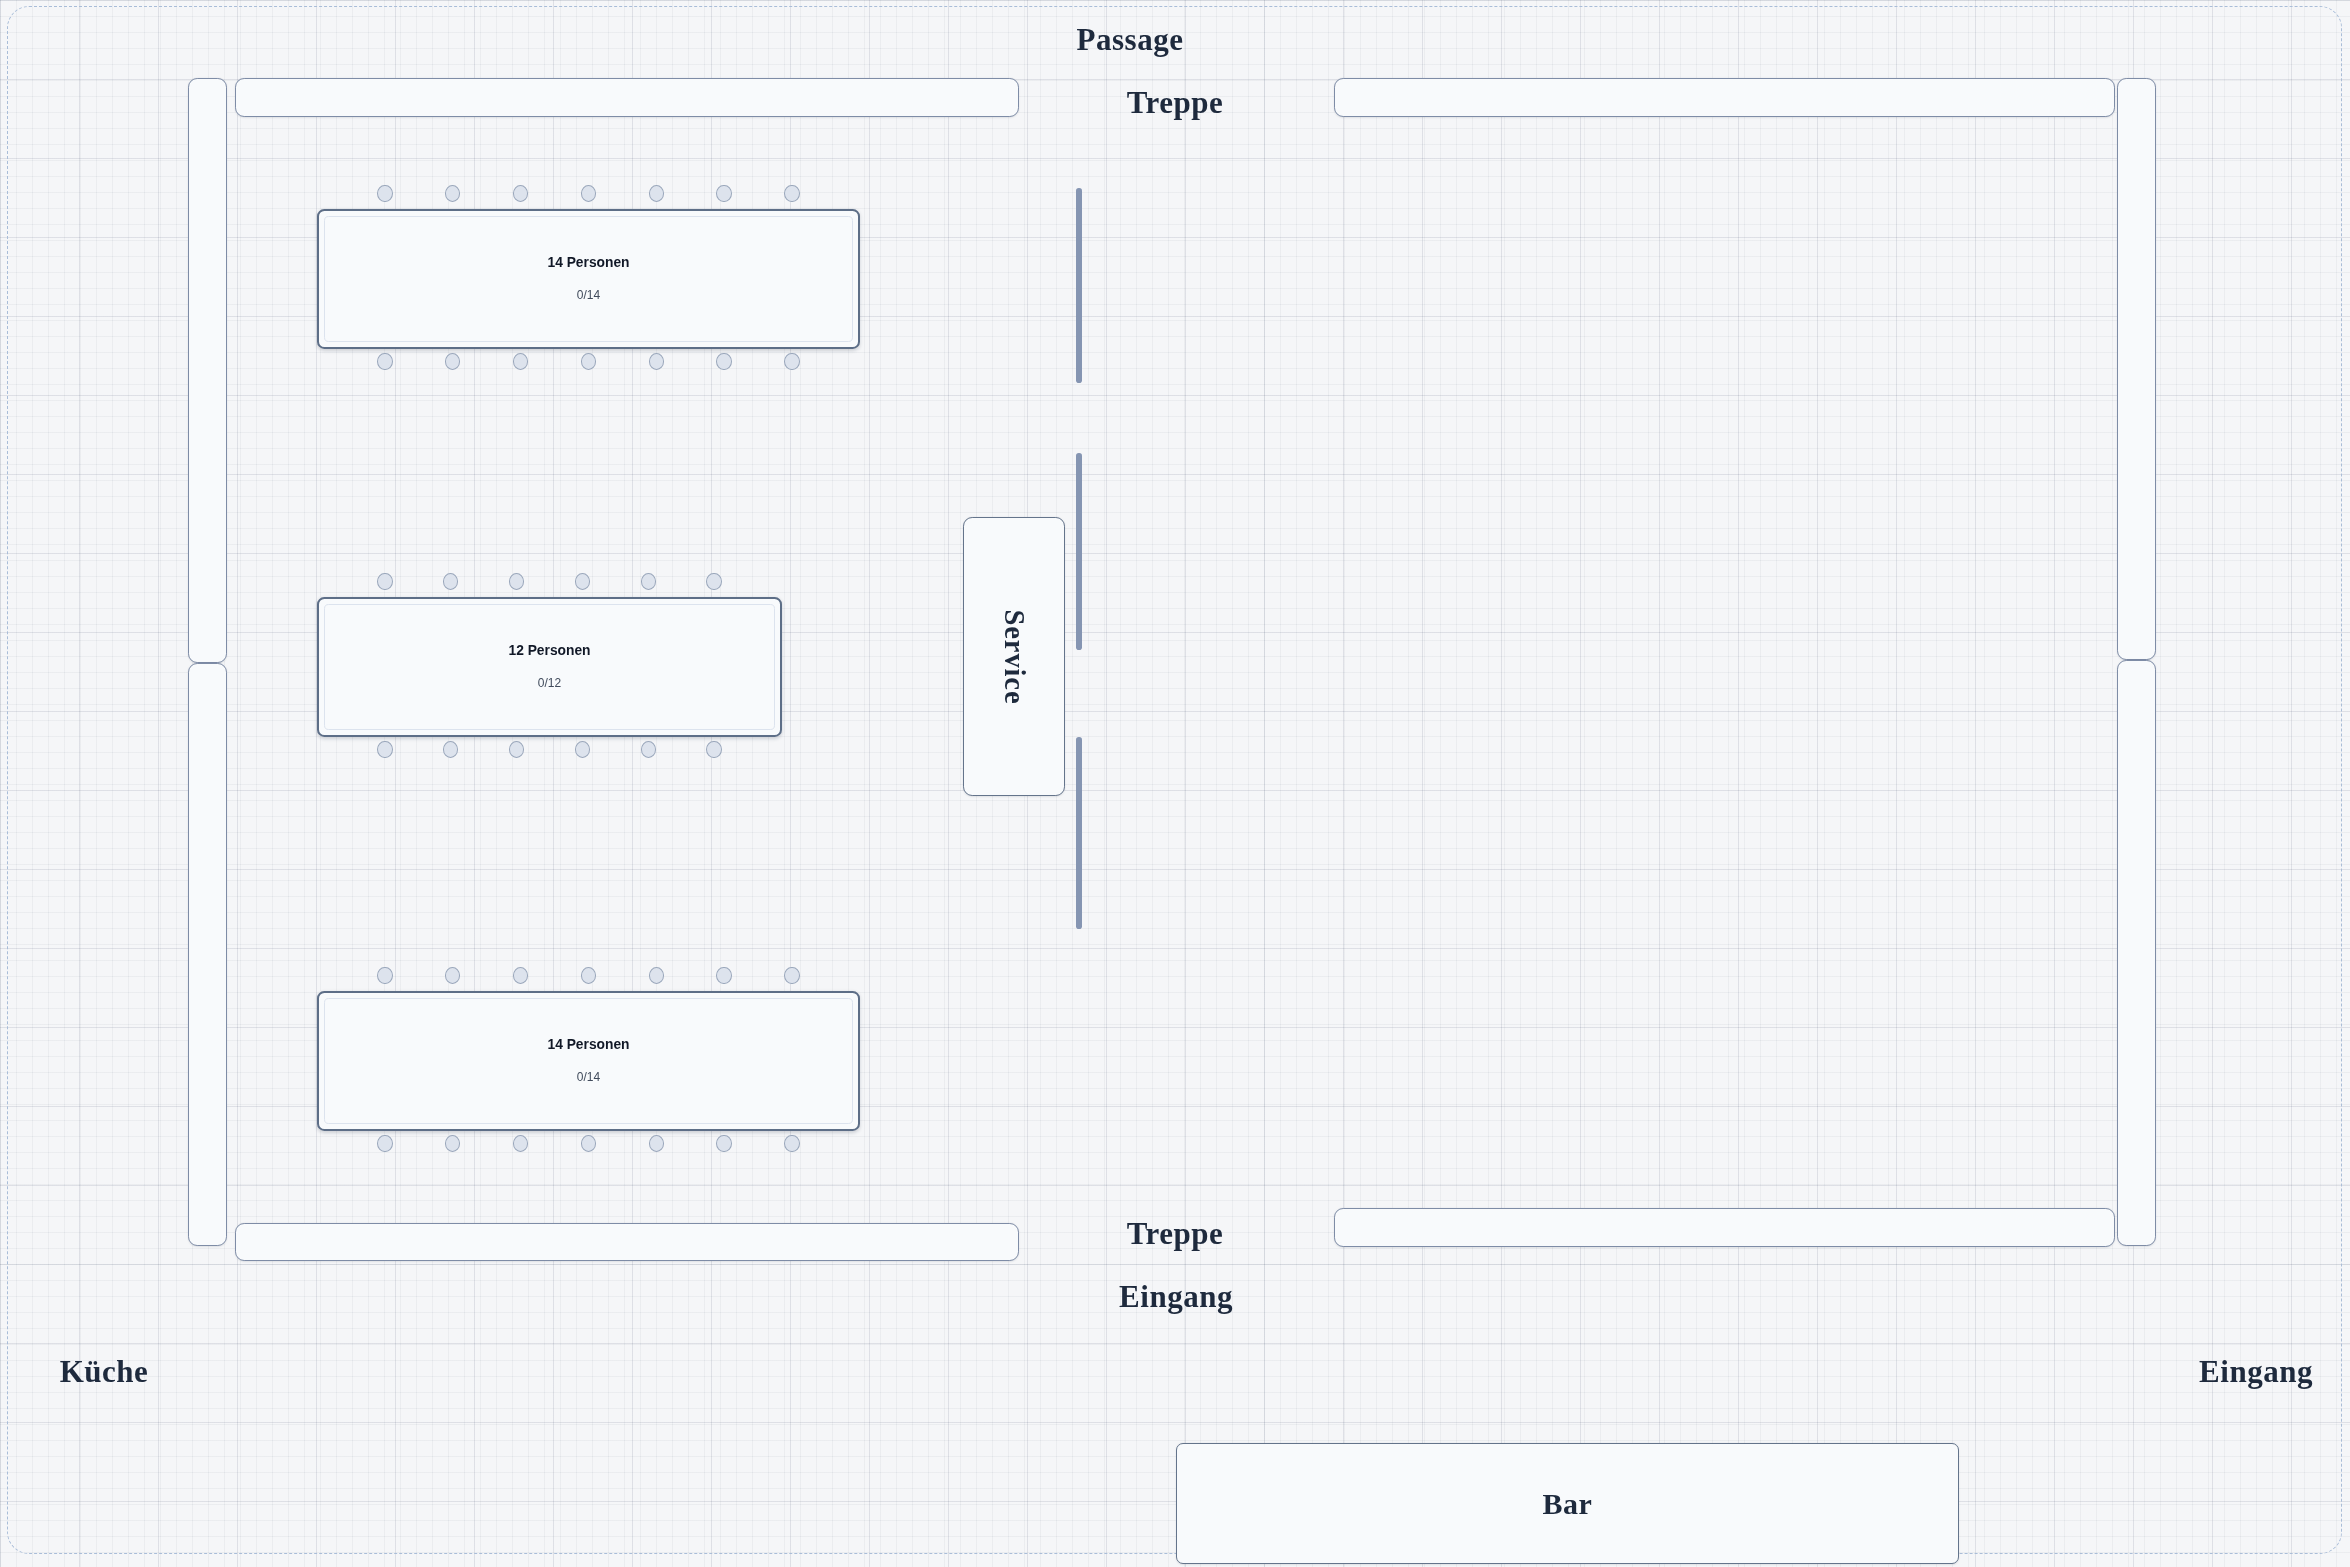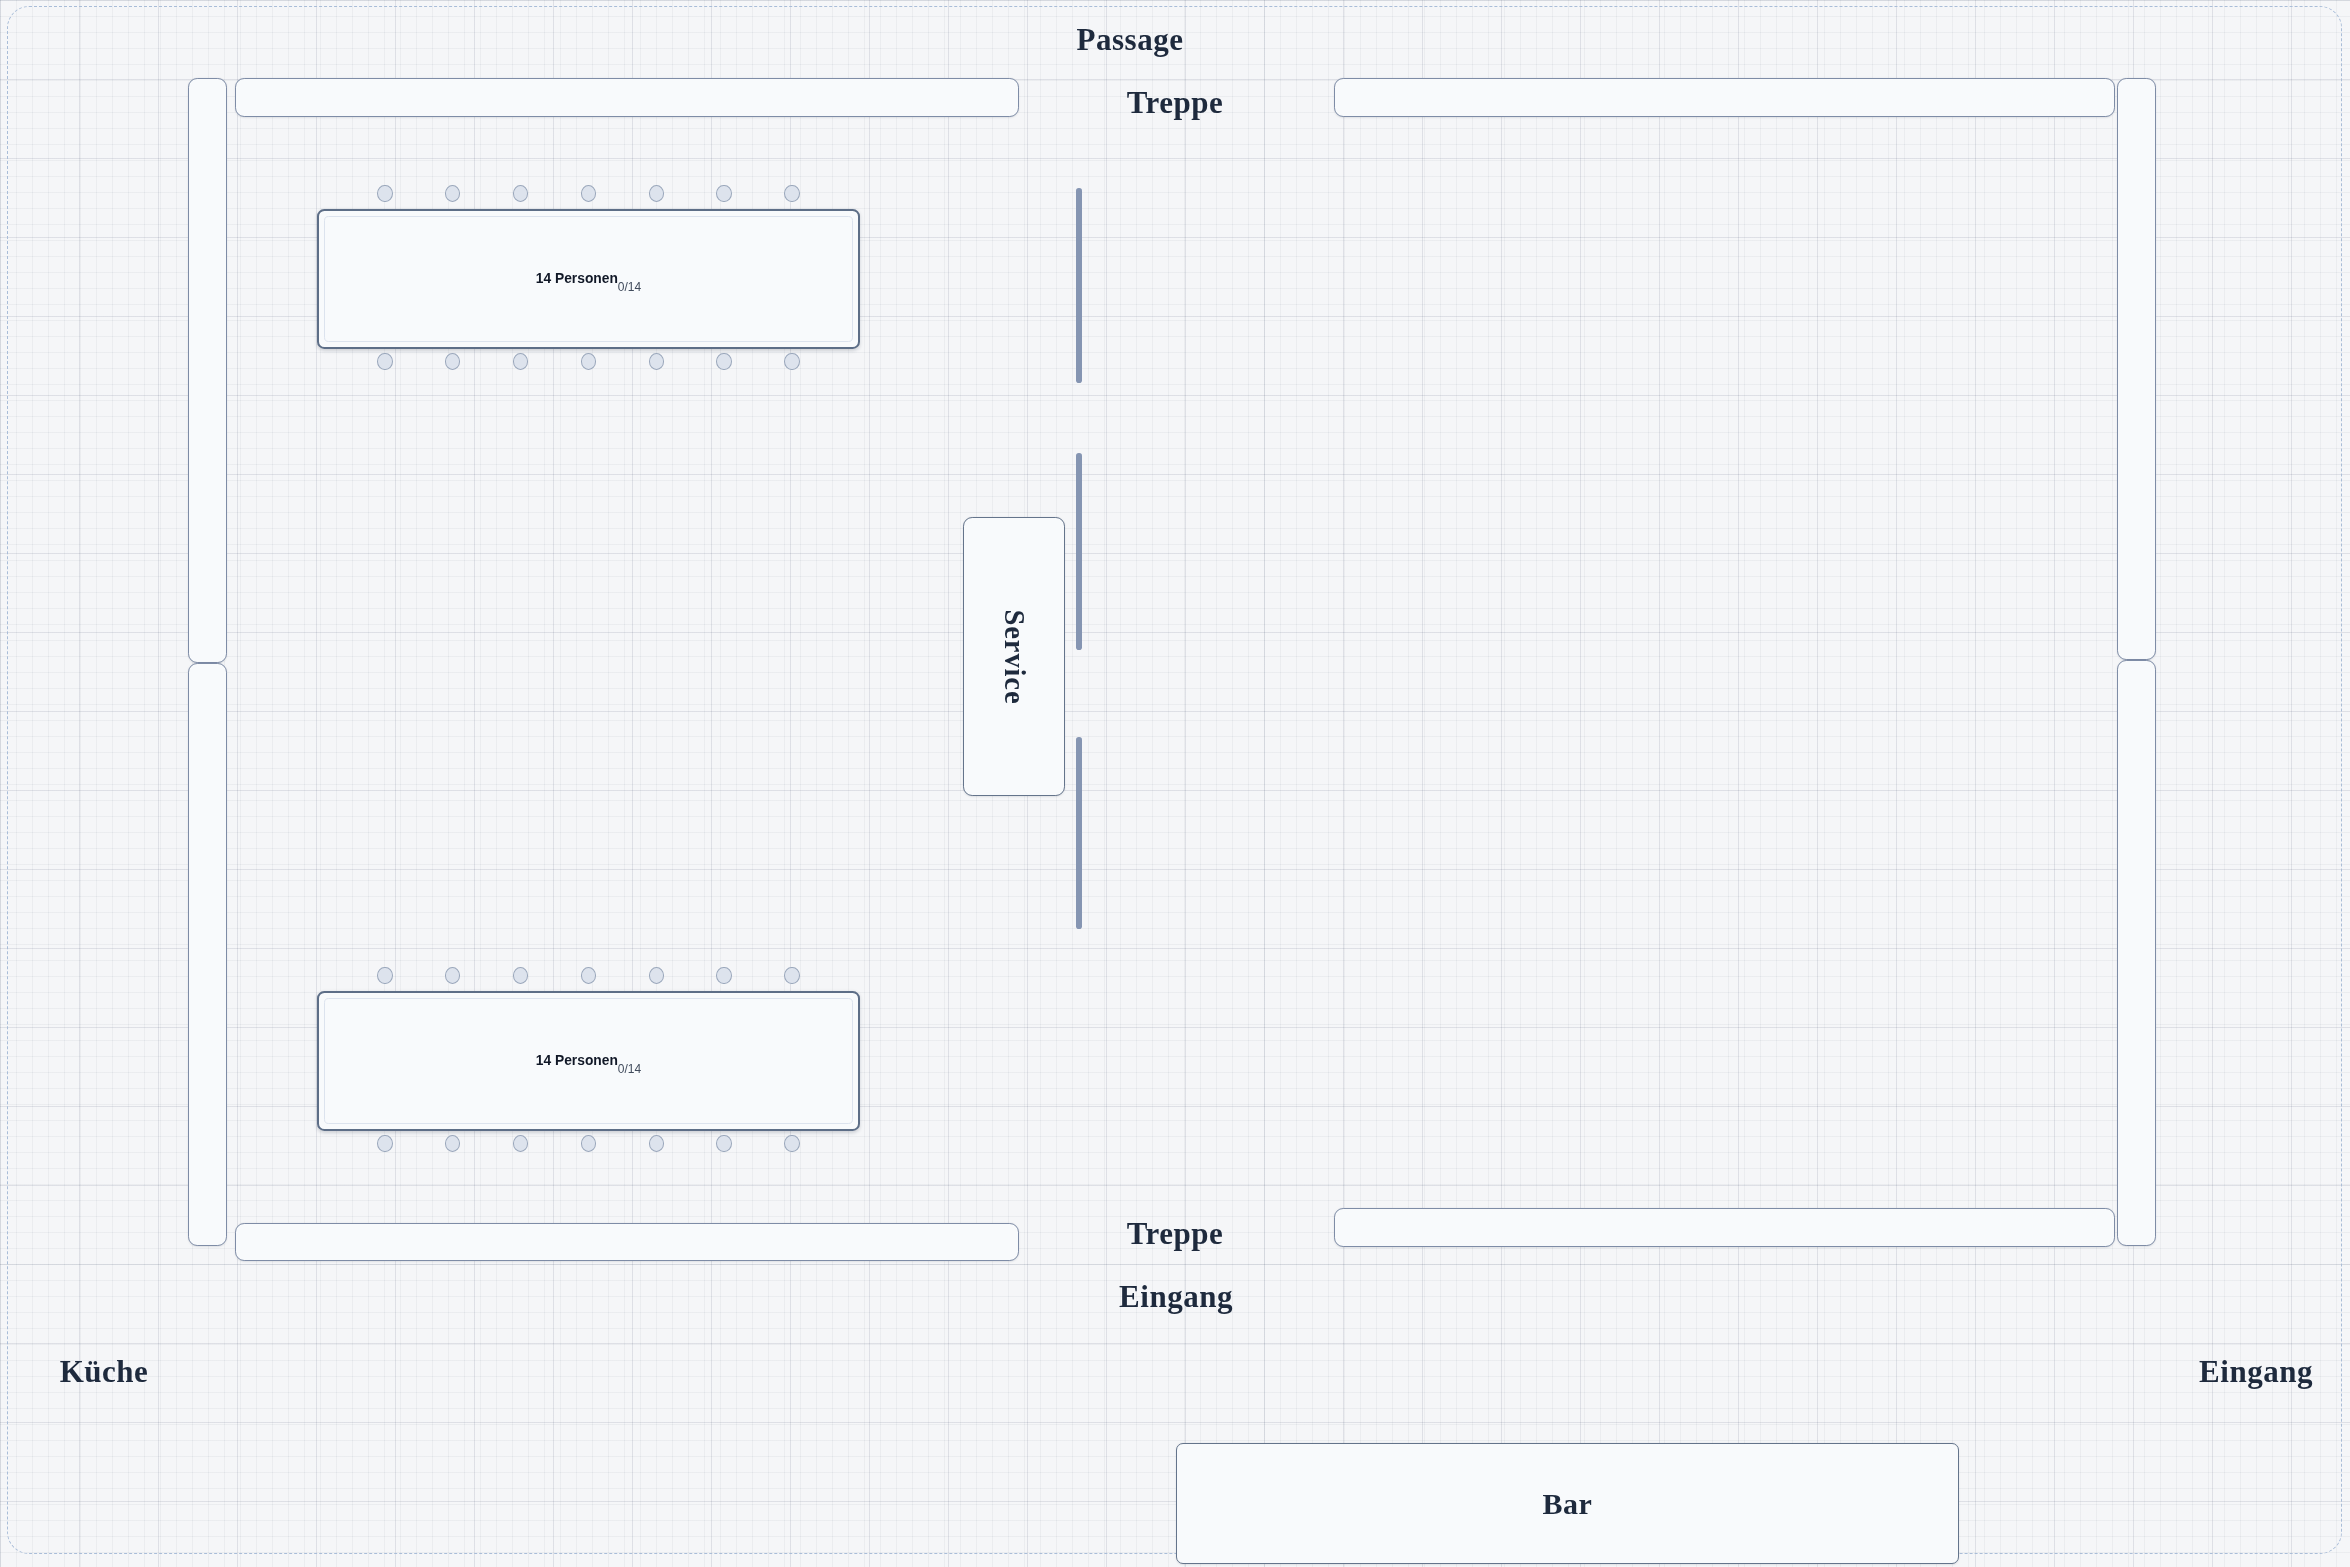--- a/index.html
+++ b/index.html
@@ -63,21 +63,21 @@
   .chair-row.top{top:0;}
   .chair-row.bottom{bottom:0;}
   .chair{
     width:15.6px;height:17.4px;border-radius:50%;
     background:#dde3ed;border:1.8px solid #9aa7bb;box-sizing:border-box;
   }
   .table{
     position:absolute;left:0;right:0;top:24px;height:140px;
     background:#f8fafc;border:2.8px solid #5d6e87;border-radius:7.3px;box-sizing:border-box;
     box-shadow:0 1.8px 3.7px rgba(30,41,59,0.18);
-    display:flex;flex-direction:row;align-items:center;justify-content:center;
+    display:flex;flex-direction:column;align-items:center;justify-content:center;
   }
   .table .inner{
     position:absolute;left:4.6px;top:4.6px;right:4.6px;bottom:4.6px;
     border:0.9px solid #dce3ee;border-radius:4.6px;pointer-events:none;
   }
   .table .tlabel{
     font-size:13.8px;font-weight:700;color:#111827;line-height:17.4px;position:relative;
   }
   .table .tcount{
     font-size:12px;color:#414b5c;line-height:15.6px;position:relative;margin-top:17px;
@@ -137,20 +137,43 @@
         <div class="chair"></div>
         <div class="chair"></div>
         <div class="chair"></div>
         <div class="chair"></div>
         <div class="chair"></div>
         <div class="chair"></div>
         <div class="chair"></div>
       </div>
   </div>
 
+  <div class="table-group" style="left:317px;top:573px;width:465px;">
+    <div class="chair-row top">
+        <div class="chair"></div>
+        <div class="chair"></div>
+        <div class="chair"></div>
+        <div class="chair"></div>
+        <div class="chair"></div>
+        <div class="chair"></div>
+      </div>
+    <div class="table">
+      <div class="inner"></div>
+      <div class="tlabel">12 Personen</div>
+      <div class="tcount">0/12</div>
+    </div>
+    <div class="chair-row bottom">
+        <div class="chair"></div>
+        <div class="chair"></div>
+        <div class="chair"></div>
+        <div class="chair"></div>
+        <div class="chair"></div>
+        <div class="chair"></div>
+      </div>
+  </div>
 
   <div class="table-group" style="left:317px;top:967px;width:543px;">
     <div class="chair-row top">
         <div class="chair"></div>
         <div class="chair"></div>
         <div class="chair"></div>
         <div class="chair"></div>
         <div class="chair"></div>
         <div class="chair"></div>
         <div class="chair"></div>

